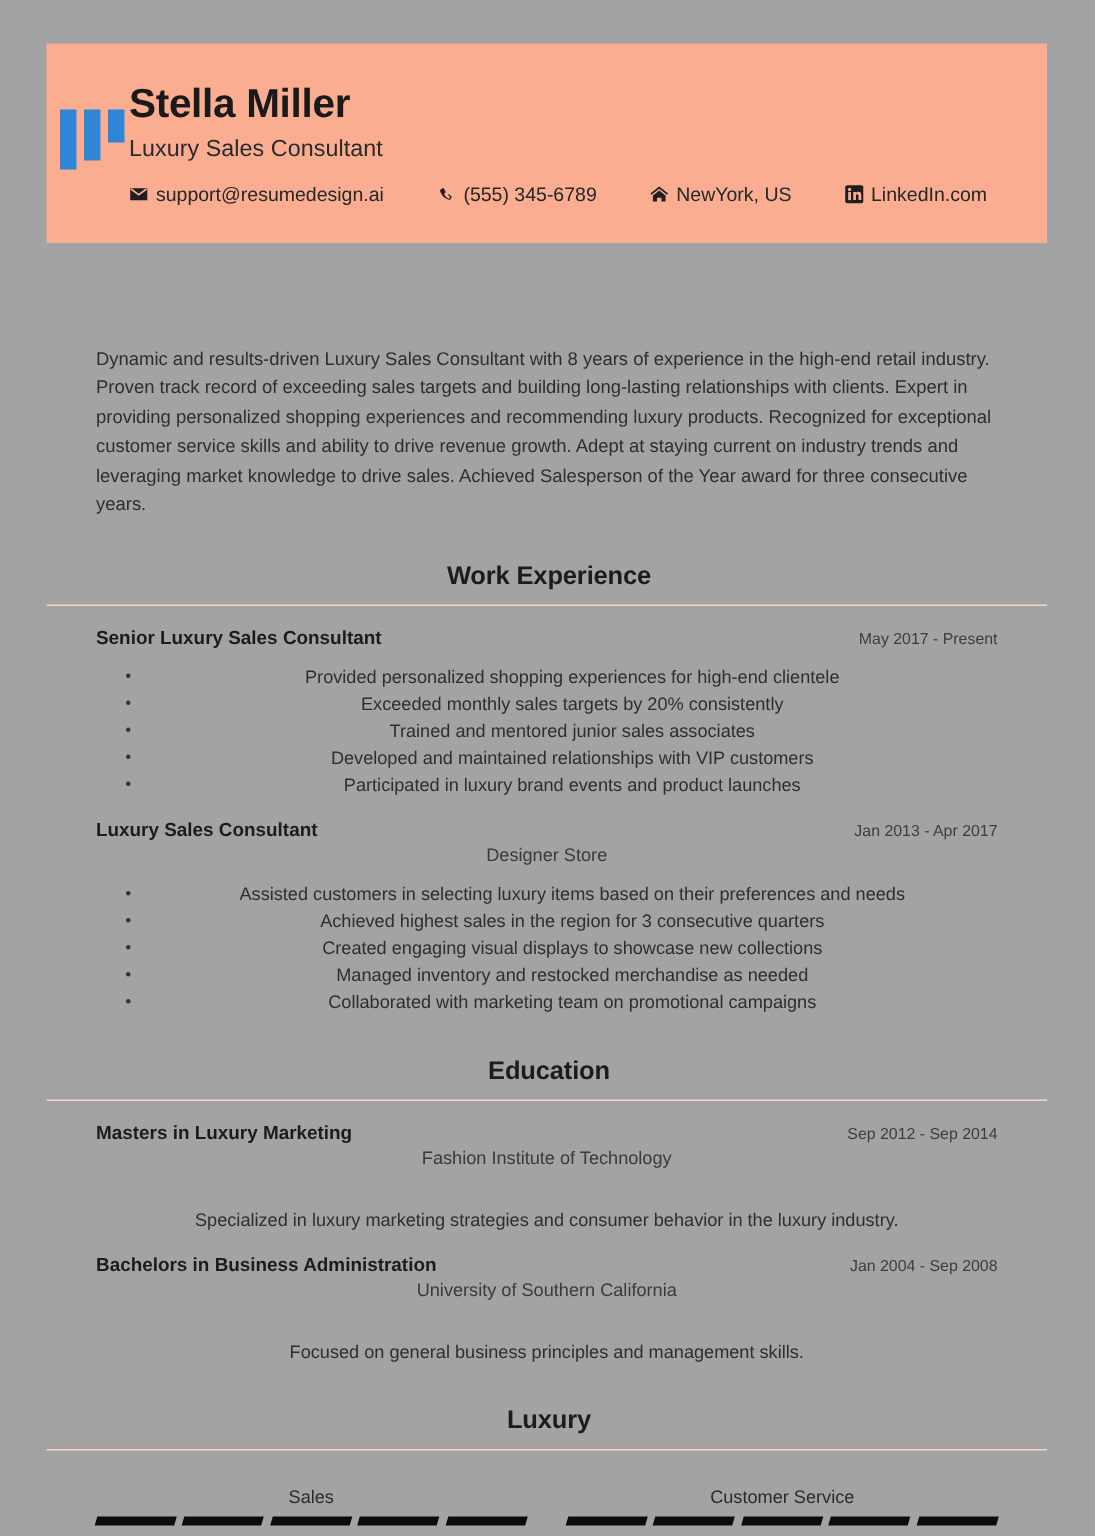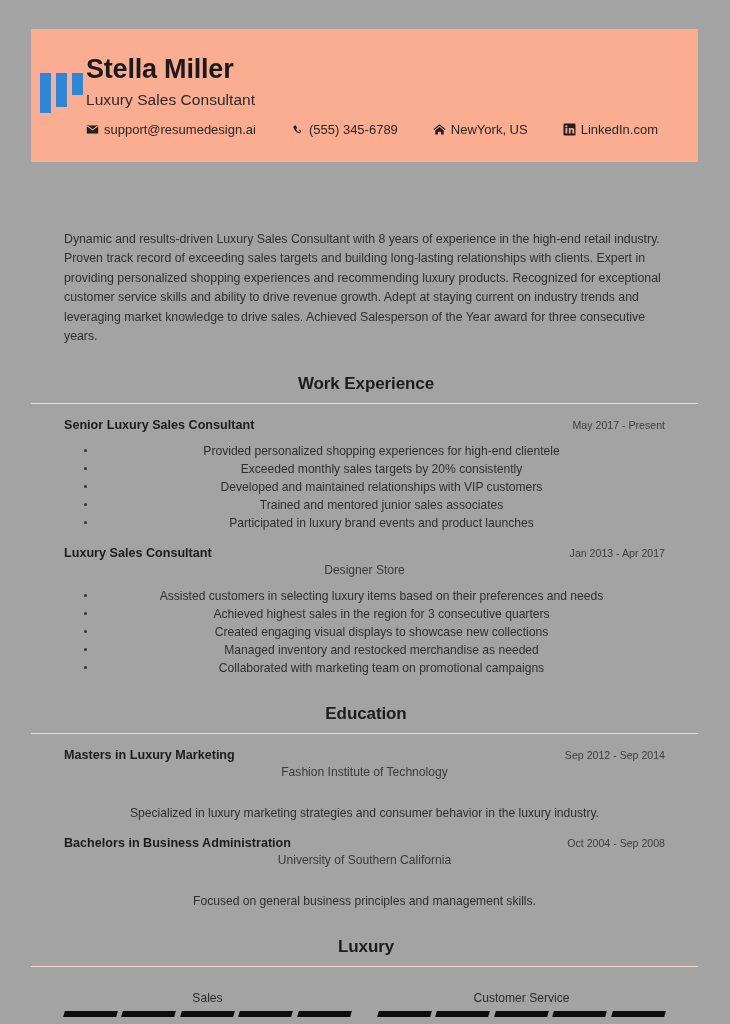--- a/index.html
+++ b/index.html
@@ -294,22 +294,22 @@
       <div class="section-rule"></div>
 
       <div class="entry">
         <div class="entry-head">
           <span class="entry-title">Senior Luxury Sales Consultant</span>
           <span class="entry-date">May 2017 - Present</span>
         </div>
         <ul class="bullets">
           <li>Provided personalized shopping experiences for high-end clientele</li>
           <li>Exceeded monthly sales targets by 20% consistently</li>
+          <li>Trained and mentored junior sales associates</li>
           <li>Developed and maintained relationships with VIP customers</li>
-          <li>Trained and mentored junior sales associates</li>
           <li>Participated in luxury brand events and product launches</li>
         </ul>
       </div>
 
       <div class="entry">
         <div class="entry-head">
           <span class="entry-title">Luxury Sales Consultant</span>
           <span class="entry-date">Jan 2013 - Apr 2017</span>
         </div>
         <div class="entry-org">Designer Store</div>
@@ -332,21 +332,21 @@
           <span class="entry-title">Masters in Luxury Marketing</span>
           <span class="entry-date">Sep 2012 - Sep 2014</span>
         </div>
         <div class="entry-org">Fashion Institute of Technology</div>
         <div class="entry-desc">Specialized in luxury marketing strategies and consumer behavior in the luxury industry.</div>
       </div>
 
       <div class="entry">
         <div class="entry-head">
           <span class="entry-title">Bachelors in Business Administration</span>
-          <span class="entry-date">Oct 2004 - Sep 2008</span>
+          <span class="entry-date">Jan 2004 - Sep 2008</span>
         </div>
         <div class="entry-org">University of Southern California</div>
         <div class="entry-desc">Focused on general business principles and management skills.</div>
       </div>
     </div>
 
     <div class="section">
       <div class="section-title">Luxury</div>
       <div class="section-rule"></div>
 

